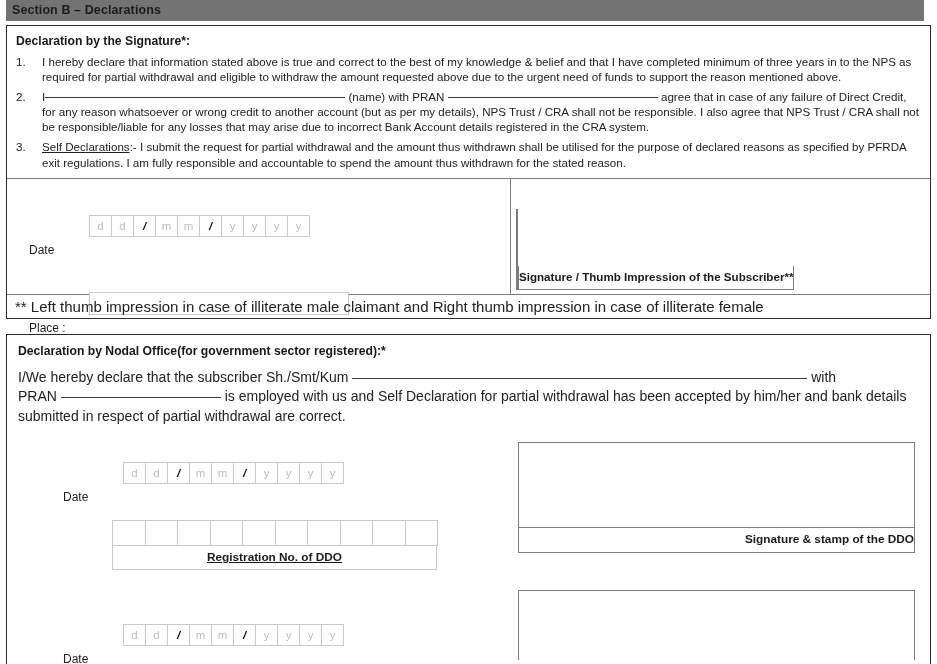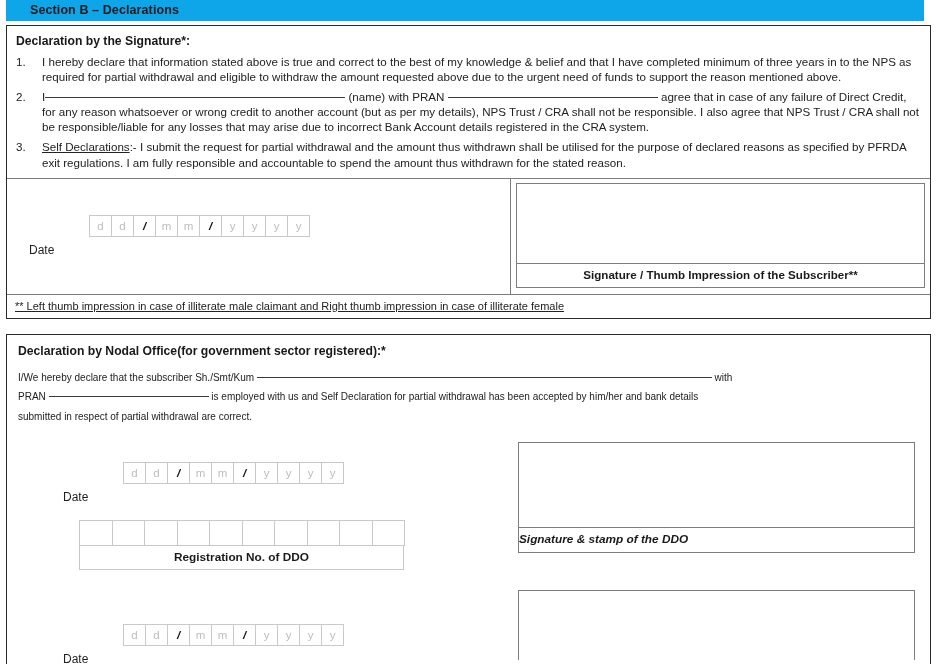--- a/index.html
+++ b/index.html
@@ -19,24 +19,24 @@
   .page {
     position: relative;
     width: 937px;
     height: 664px;
     box-sizing: border-box;
     padding: 0 6px;
   }
 
   
   .section-band {
-    background: #0ea5e9;
+    background: #737373;
     height: 21px;
     line-height: 21px;
-    padding-left: 24px;
+    padding-left: 6px;
     font-weight: bold;
     font-size: 12.5px;
     color: #1c1c1c;
     letter-spacing: .1px;
     margin-top: 0;
     width: 918px;
     box-sizing: border-box;
   }
 
   
@@ -100,21 +100,22 @@
     box-sizing: border-box;
     border-right: 1.4px solid #7d7d7d;
     padding: 16px 0 14px 22px;
     height: 115px;
   }
   .sig-right {
     flex: 1 1 auto;
     box-sizing: border-box;
     padding: 4px 5px 4px 5px;
     display: flex;
-    flex-direction: column;
+    flex-direction: row;
+    align-items: flex-end;
   }
   .sig-canvas {
     border: 1.4px solid #7d7d7d;
     height: 81px;
     box-sizing: border-box;
     background: #fff;
   }
   .sig-caption {
     border: 1.4px solid #7d7d7d;
     border-top: none;
@@ -161,38 +162,37 @@
   .place-input {
     width: 260px;
     height: 23px;
     box-sizing: border-box;
     border: 1px solid #c9c9c9;
     background: #fff;
   }
 
   .footnote-row {
     border-top: 1.4px solid #7d7d7d;
-    font-size: 11px;
+    font-size: 15px;
     padding: 4px 0 4px 8px;
     color: #222;
     line-height: 15px;
-    text-decoration: underline;
   }
 
   
   .nodal-box { margin-top: 15px; }
   .nodal-pad { padding: 9px 11px 8px 11px; }
   .nodal-title {
     font-weight: bold;
     font-size: 12.2px;
     margin-bottom: 10px;
     color: #191919;
   }
   .nodal-para {
-    font-size: 10px;
+    font-size: 14px;
     line-height: 19.5px;
     color: #222;
   }
   .fill-sh { width: 455px; }
   .fill-pran2 { width: 160px; }
 
   .nodal-grid {
     display: flex;
     margin-top: 16px;
   }
@@ -202,22 +202,23 @@
     box-sizing: border-box;
     padding-left: 45px;
   }
   .nodal-right {
     flex: 1 1 auto;
     box-sizing: border-box;
     padding-right: 4px;
   }
 
   .ddo-reg {
-    margin-left: 16px;
+    margin-left: 49px;
     width: 325px;
+    text-decoration: underline;
   }
   .ddo-cells { display: flex; }
   .ddo-cell {
     flex: 1 1 0;
     height: 26px;
     box-sizing: border-box;
     border: 1px solid #c9c9c9;
     margin-right: -1px;
     background: #fff;
   }
@@ -237,26 +238,25 @@
     border: 1.4px solid #7d7d7d;
     height: 86px;
     box-sizing: border-box;
     background: #fff;
   }
   .ddo-sig-caption {
     border: 1.4px solid #7d7d7d;
     border-top: none;
     height: 25px;
     line-height: 23px;
-    text-align: left;
+    text-align: right;
     font-weight: bold;
     font-size: 11.8px;
     box-sizing: border-box;
     color: #1a1a1a;
-    font-style: italic;
   }
 
   .nodal-bottom {
     display: flex;
     margin-top: 20px;
   }
   .nb-left {
     width: 500px;
     flex: 0 0 500px;
     box-sizing: border-box;
@@ -323,20 +323,24 @@
             <div class="dcell">m</div>
             <div class="dcell">m</div>
             <div class="dcell sep">/</div>
             <div class="dcell">y</div>
             <div class="dcell">y</div>
             <div class="dcell">y</div>
             <div class="dcell">y</div>
           </div>
         </div>
 
+        <div class="field-row">
+          <div class="field-label">Place :</div>
+          <div class="place-input"></div>
+        </div>
 
       </div>
 
       <div class="sig-right">
         <div class="sig-canvas"></div>
         <div class="sig-caption">Signature / Thumb Impression of the Subscriber**</div>
       </div>
 
     </div>
 

